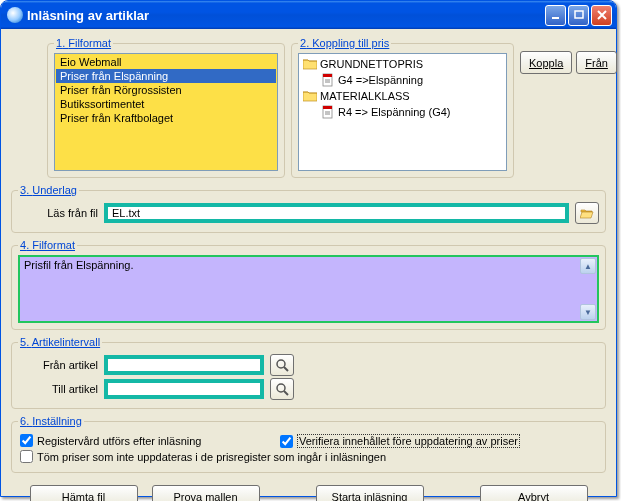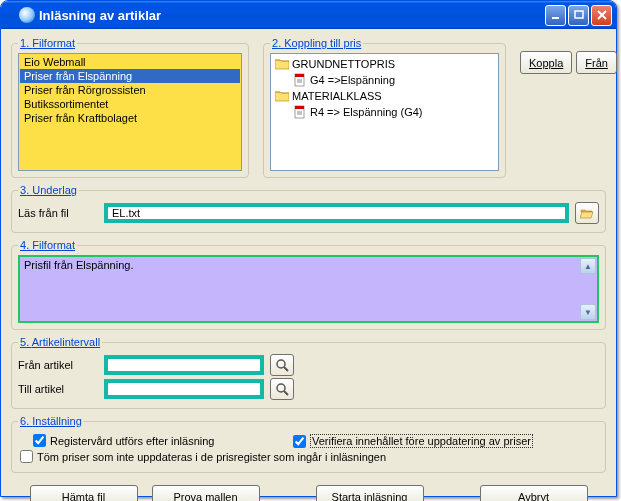--- a/index.html
+++ b/index.html
@@ -20,21 +20,21 @@
     background: #ece9d8;
     box-shadow: 2px 2px 3px rgba(0,0,0,0.4);
     position: relative;
   }
   .titlebar {
     height: 28px;
     background: linear-gradient(to bottom, #3c8cf0 0%, #0054e3 8%, #0054e3 40%, #0050d8 50%, #0054e3 92%, #003bb0 100%);
     border-radius: 7px 7px 0 0;
     display: flex;
     align-items: center;
-    padding: 0 4px 0 18px;
+    padding: 0 4px 0 6px;
     color: #fff;
     font-weight: bold;
     font-size: 13px;
   }
   .titlebar .app-icon {
     width: 16px; height: 16px; margin-right: 4px;
     background: radial-gradient(circle at 6px 6px, #fff 0%, #9cf 50%, #06c 100%);
     border-radius: 50%;
   }
   .titlebar .title { flex: 1; }
@@ -126,21 +126,21 @@
     padding: 0 8px;
     cursor: pointer;
   }
   button.xp .u { text-decoration: underline; }
   .row-line {
     display: flex;
     align-items: center;
     gap: 6px;
     margin: 2px 0;
   }
-  .row-line .lbl { width: 80px; }
+  .row-line .lbl { width: 80px; text-align: right; }
   input.xp-text {
     border: 4px solid #14b8a6;
     height: 20px;
     padding: 1px 4px;
     font-family: Tahoma, sans-serif;
     font-size: 11px;
     background: #fff;
   }
   .icon-btn {
     width: 24px; height: 22px;
@@ -170,32 +170,33 @@
   }
   .textarea-wrap .scroll-up { top: 1px; }
   .textarea-wrap .scroll-down { bottom: 1px; }
   .artint .row-line .lbl { width: 80px; }
   .artint input.xp-text { width: 160px; }
   .checks { padding: 2px 2px; }
   .check-row { display: flex; align-items: center; gap: 4px; padding: 1px 0; }
   .check-row input { margin: 0; }
   .check-row.hl label { border: 1px dotted #333; padding: 0 1px; }
   .check-cols { display: flex; }
-  .check-cols > div:first-child { width: 260px; margin-left: 13px; }
+  .check-cols > div:first-child { width: 260px; }
   .bottom-btns {
     display: flex;
     justify-content: center;
     gap: 14px;
     padding: 6px 0 2px 0;
   }
   .bottom-btns button.xp { width: 108px; }
   .bottom-btns .spacer { width: 28px; }
   .top-row-wrapper {
     display: flex;
-    gap: 14px;
+    gap: 6px;
+    margin-left: 36px;
   }
   .top-row-wrapper .col1 { flex: 0 0 238px; }
   .top-row-wrapper .col2 { flex: 1; }
   .top-row-wrapper .col3 { flex: 0 0 86px; }
 </style>
 </head>
 <body>
 
 <div class="window">
   <div class="titlebar">

